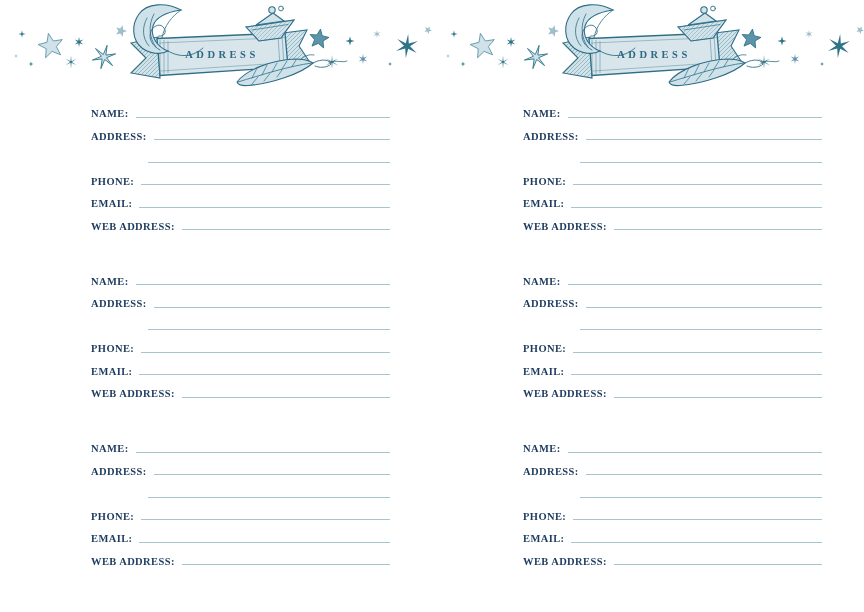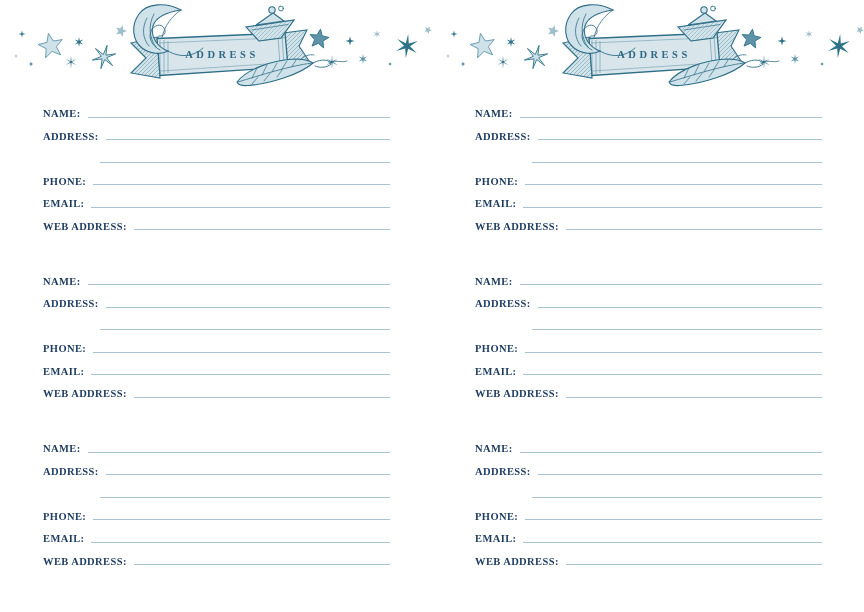--- a/index.html
+++ b/index.html
@@ -5,21 +5,21 @@
   * { margin:0; padding:0; box-sizing:border-box; }
   body { background:#ffffff; font-family:"Liberation Serif", serif; }
   .page {
     width:864px; height:612px; background:#ffffff;
     display:flex; overflow:hidden;
   }
   .column { width:432px; height:612px; position:relative; }
   .header { width:432px; height:95px; }
   .header svg { display:block; }
   .blocks { padding:0 42px 0 43px; }
-  .entry-block { margin-bottom:32.5px; }
+  .entry-block { margin-bottom:32.5px;margin-left:48px; }
   .field-row {
     height:22.5px;
     display:flex;
     align-items:flex-end;
   }
   .field-label {
     font-family:"Liberation Serif", serif;
     font-size:10.5px;
     font-weight:bold;
     letter-spacing:0.4px;

